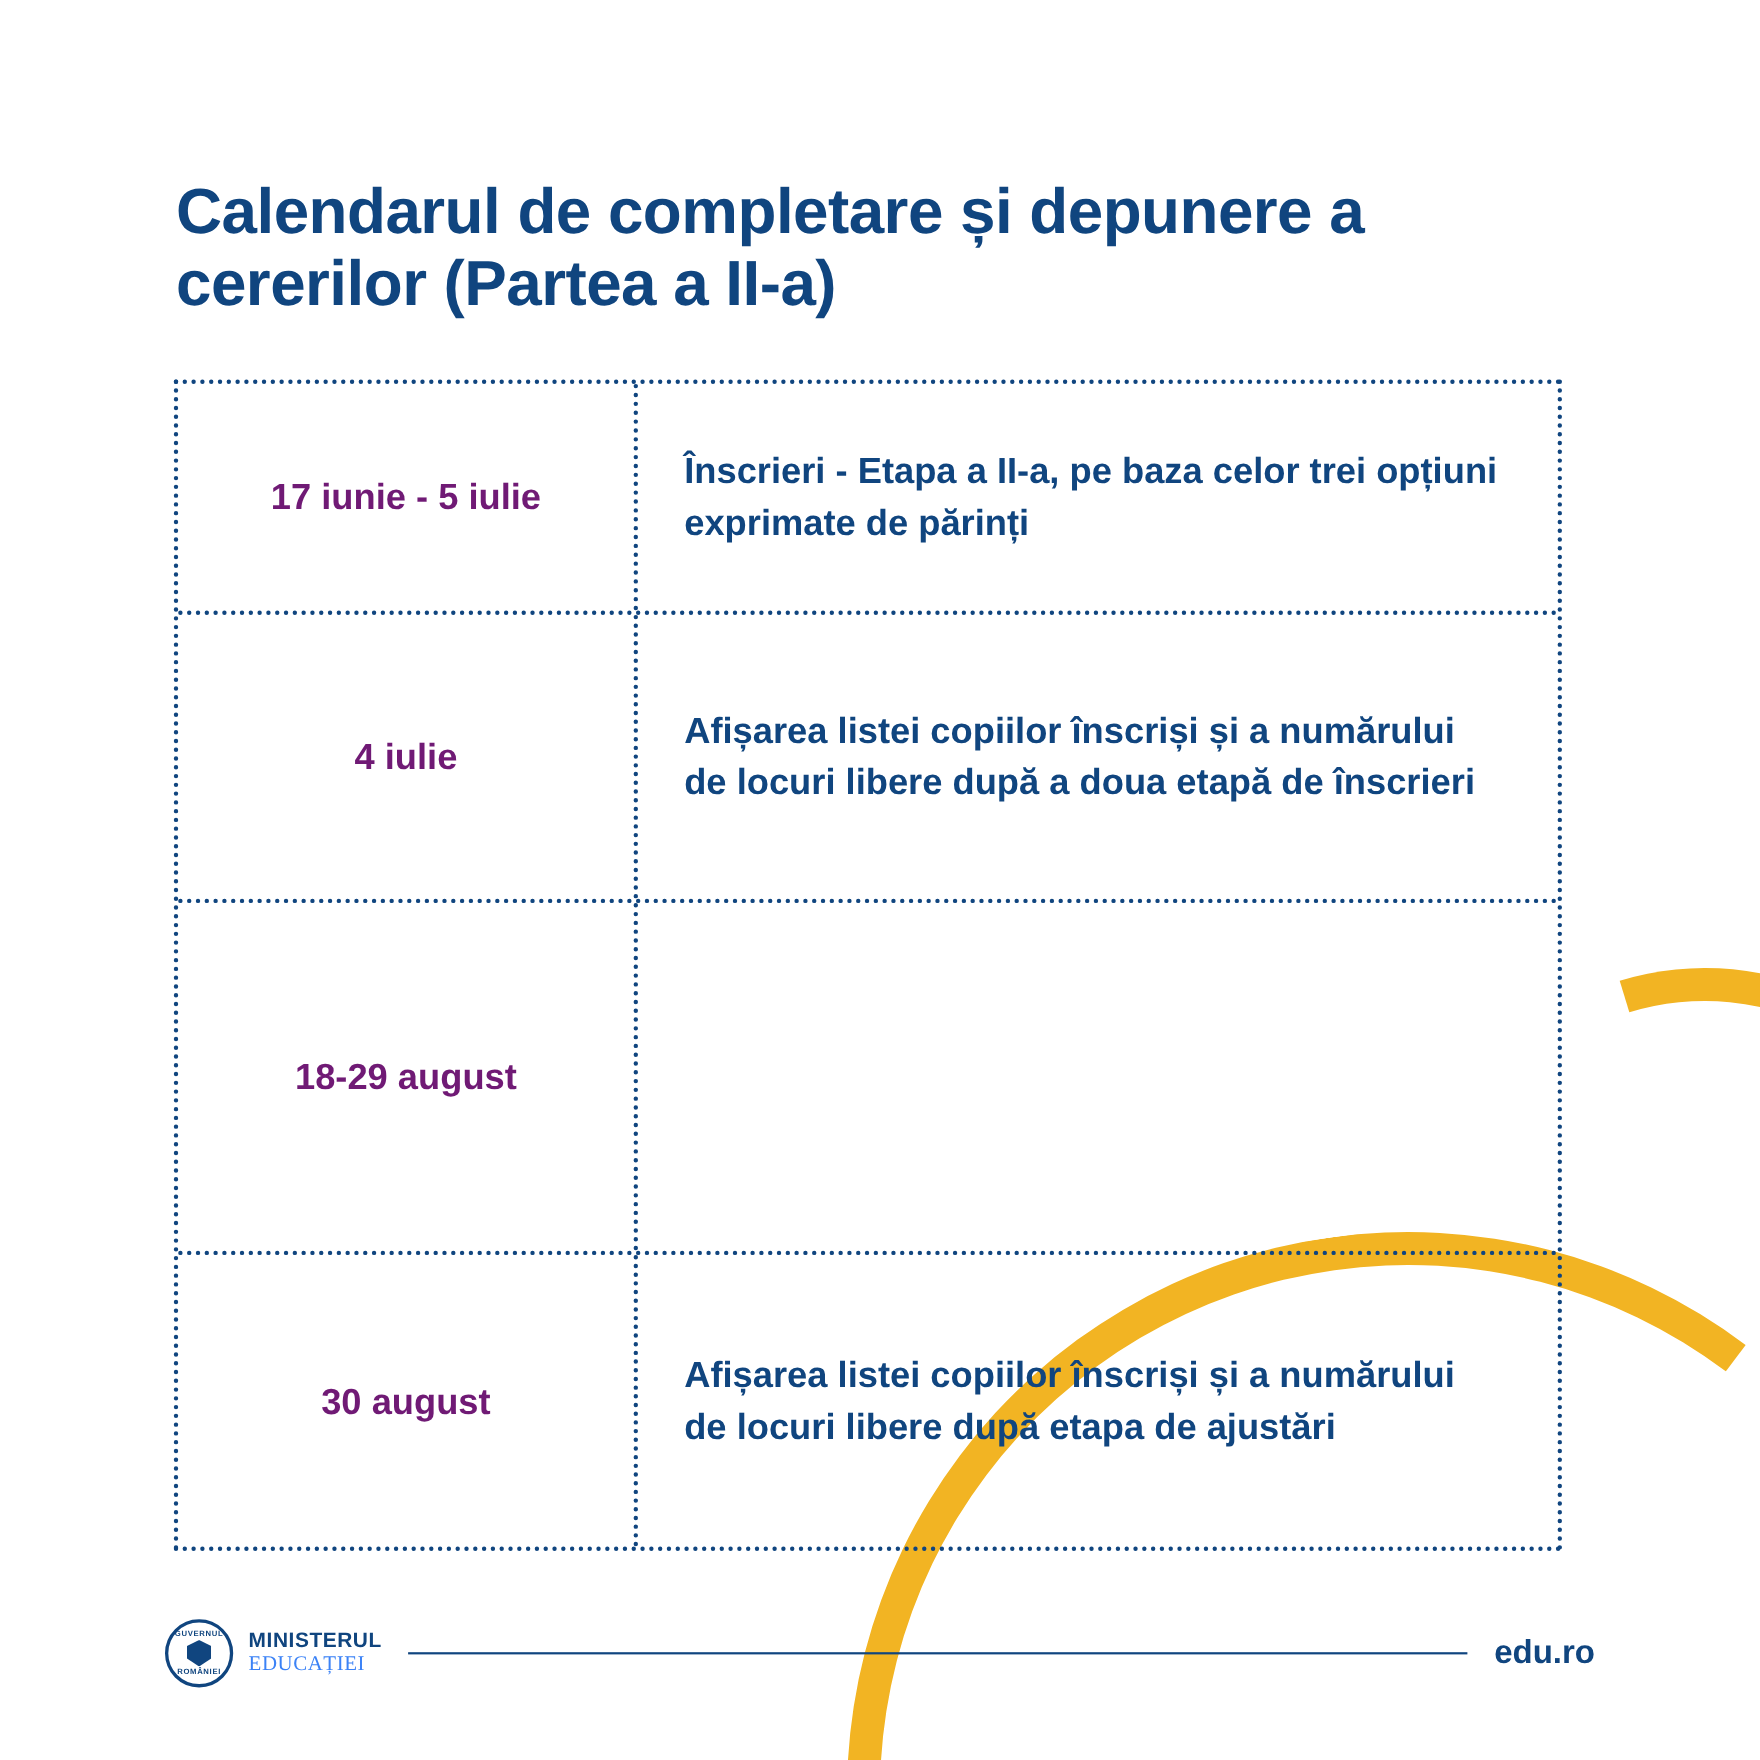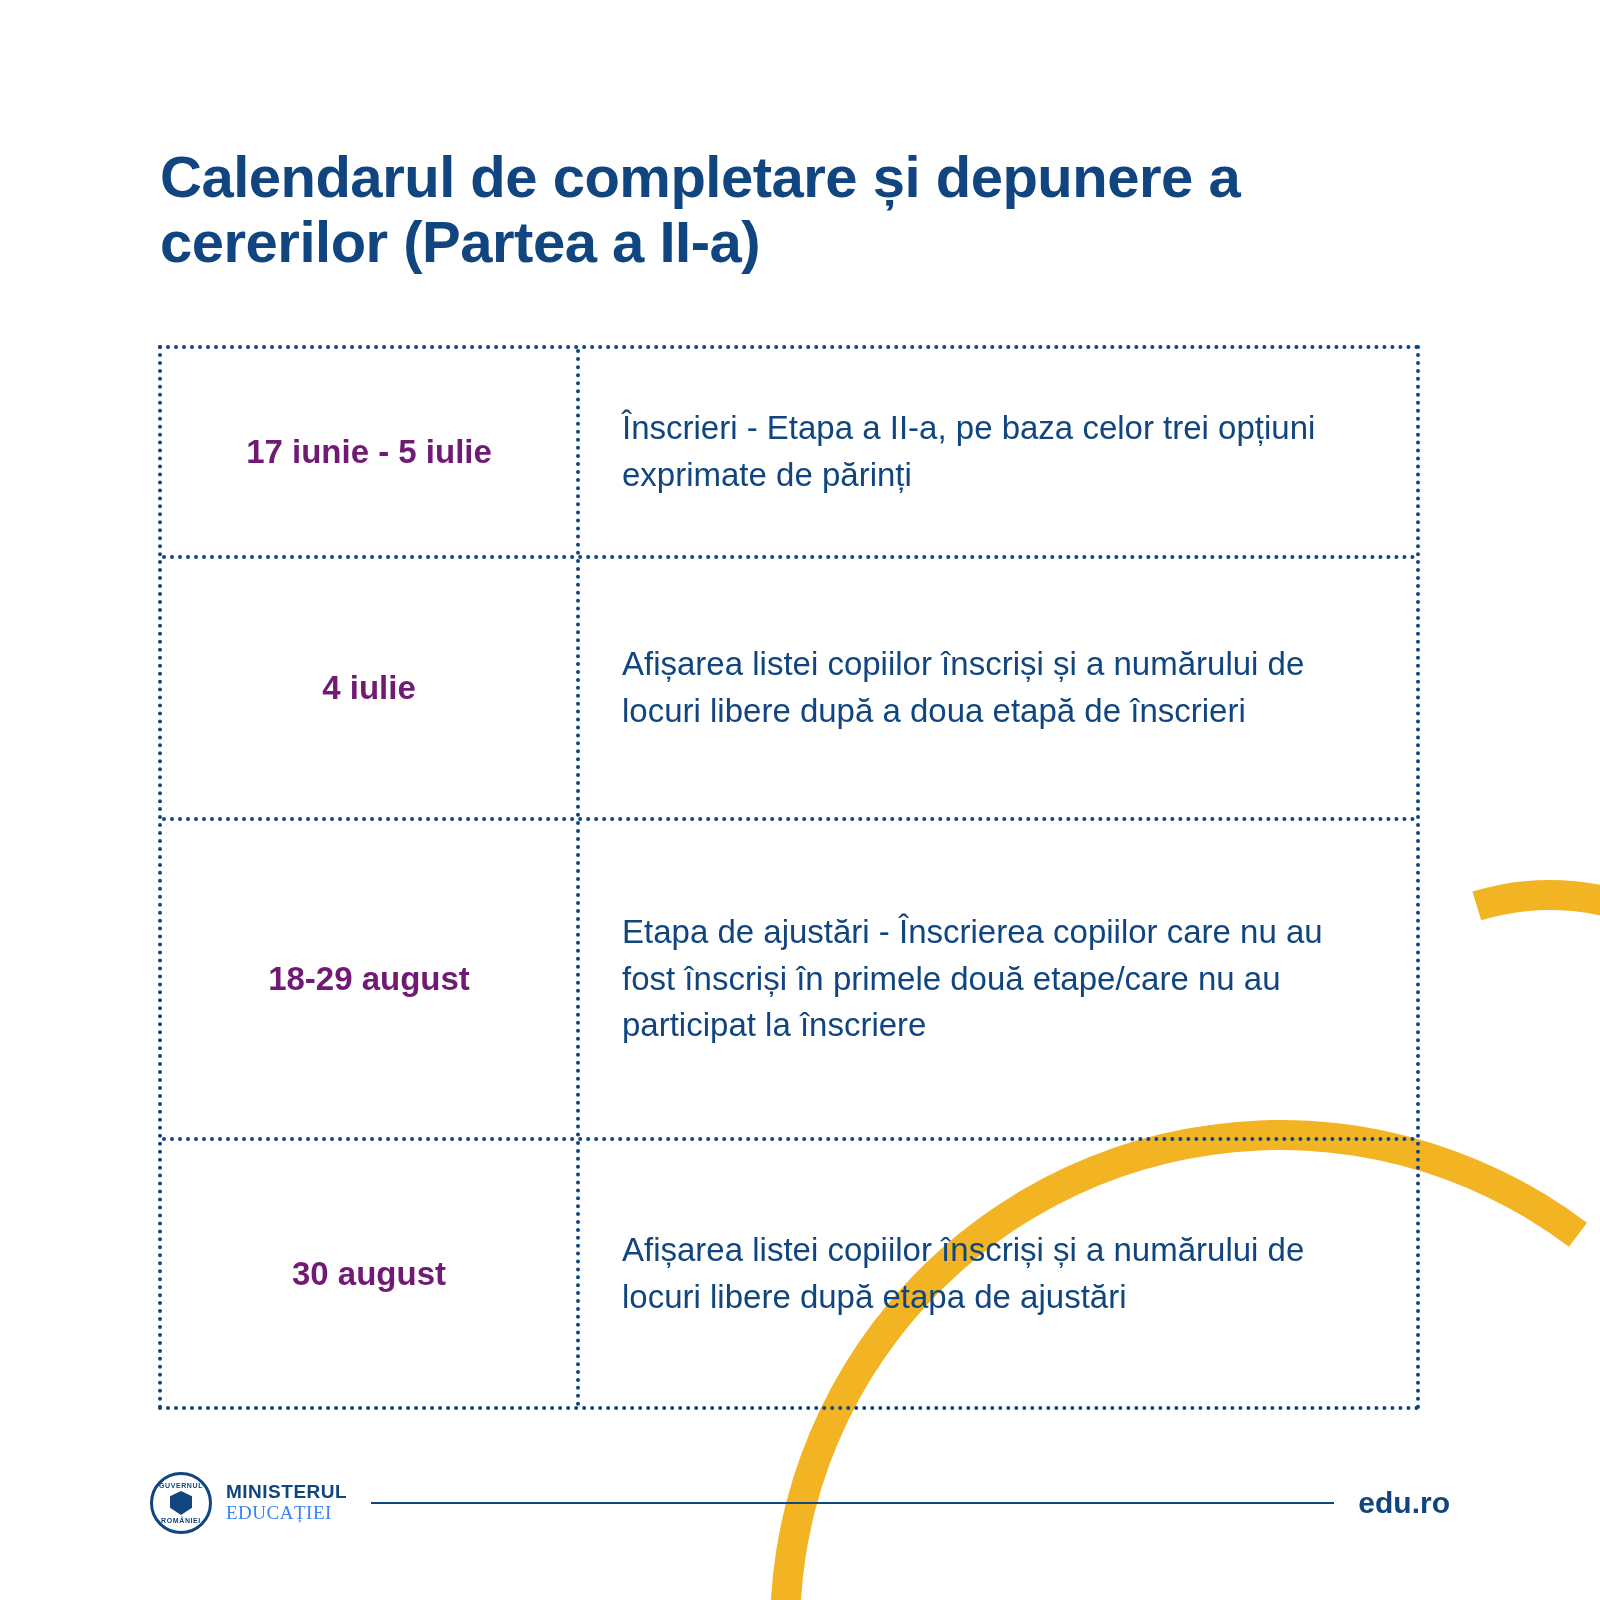--- a/index.html
+++ b/index.html
@@ -56,21 +56,21 @@
 
   
   .page {
     position: relative;
     z-index: 2;
     padding: 0;
   }
 
   .title {
     position: absolute;
-    top: 106px;
+    top: 122px;
     left: 160px;
     width: 1270px;
     font-size: 58px;
     line-height: 1.12;
     font-weight: bold;
     letter-spacing: -0.5px;
     color: #10457f;
   }
 
   
@@ -110,21 +110,21 @@
   }
   .cell-desc {
     flex: 1 1 auto;
     display: flex;
     align-items: center;
     box-sizing: border-box;
     padding: 34px 46px 34px 42px;
   }
   .cell-desc span {
     font-size: 33px;
-    font-weight: normal;
+    font-weight: bold;
     line-height: 1.42;
     color: #10457f;
   }
 
   .r1 { height: 210px; }
   .r2 { height: 262px; }
   .r3 { height: 320px; }
   .r4 { height: 265px; }
 
   
@@ -225,23 +225,20 @@
       </div>
       <div class="cell-desc">
         <span>Afișarea listei copiilor înscriși și a numărului de locuri libere după a doua etapă de înscrieri</span>
       </div>
     </div>
 
     <div class="row r3">
       <div class="cell-date">
         <span>18-29 august</span>
       </div>
-      <div class="cell-desc">
-        <span>Etapa de ajustări - Înscrierea copiilor care nu au fost înscriși în primele două etape/care nu au participat la înscriere</span>
-      </div>
     </div>
 
     <div class="row r4">
       <div class="cell-date">
         <span>30 august</span>
       </div>
       <div class="cell-desc">
         <span>Afișarea listei copiilor înscriși și a numărului de locuri libere după etapa de ajustări</span>
       </div>
     </div>

